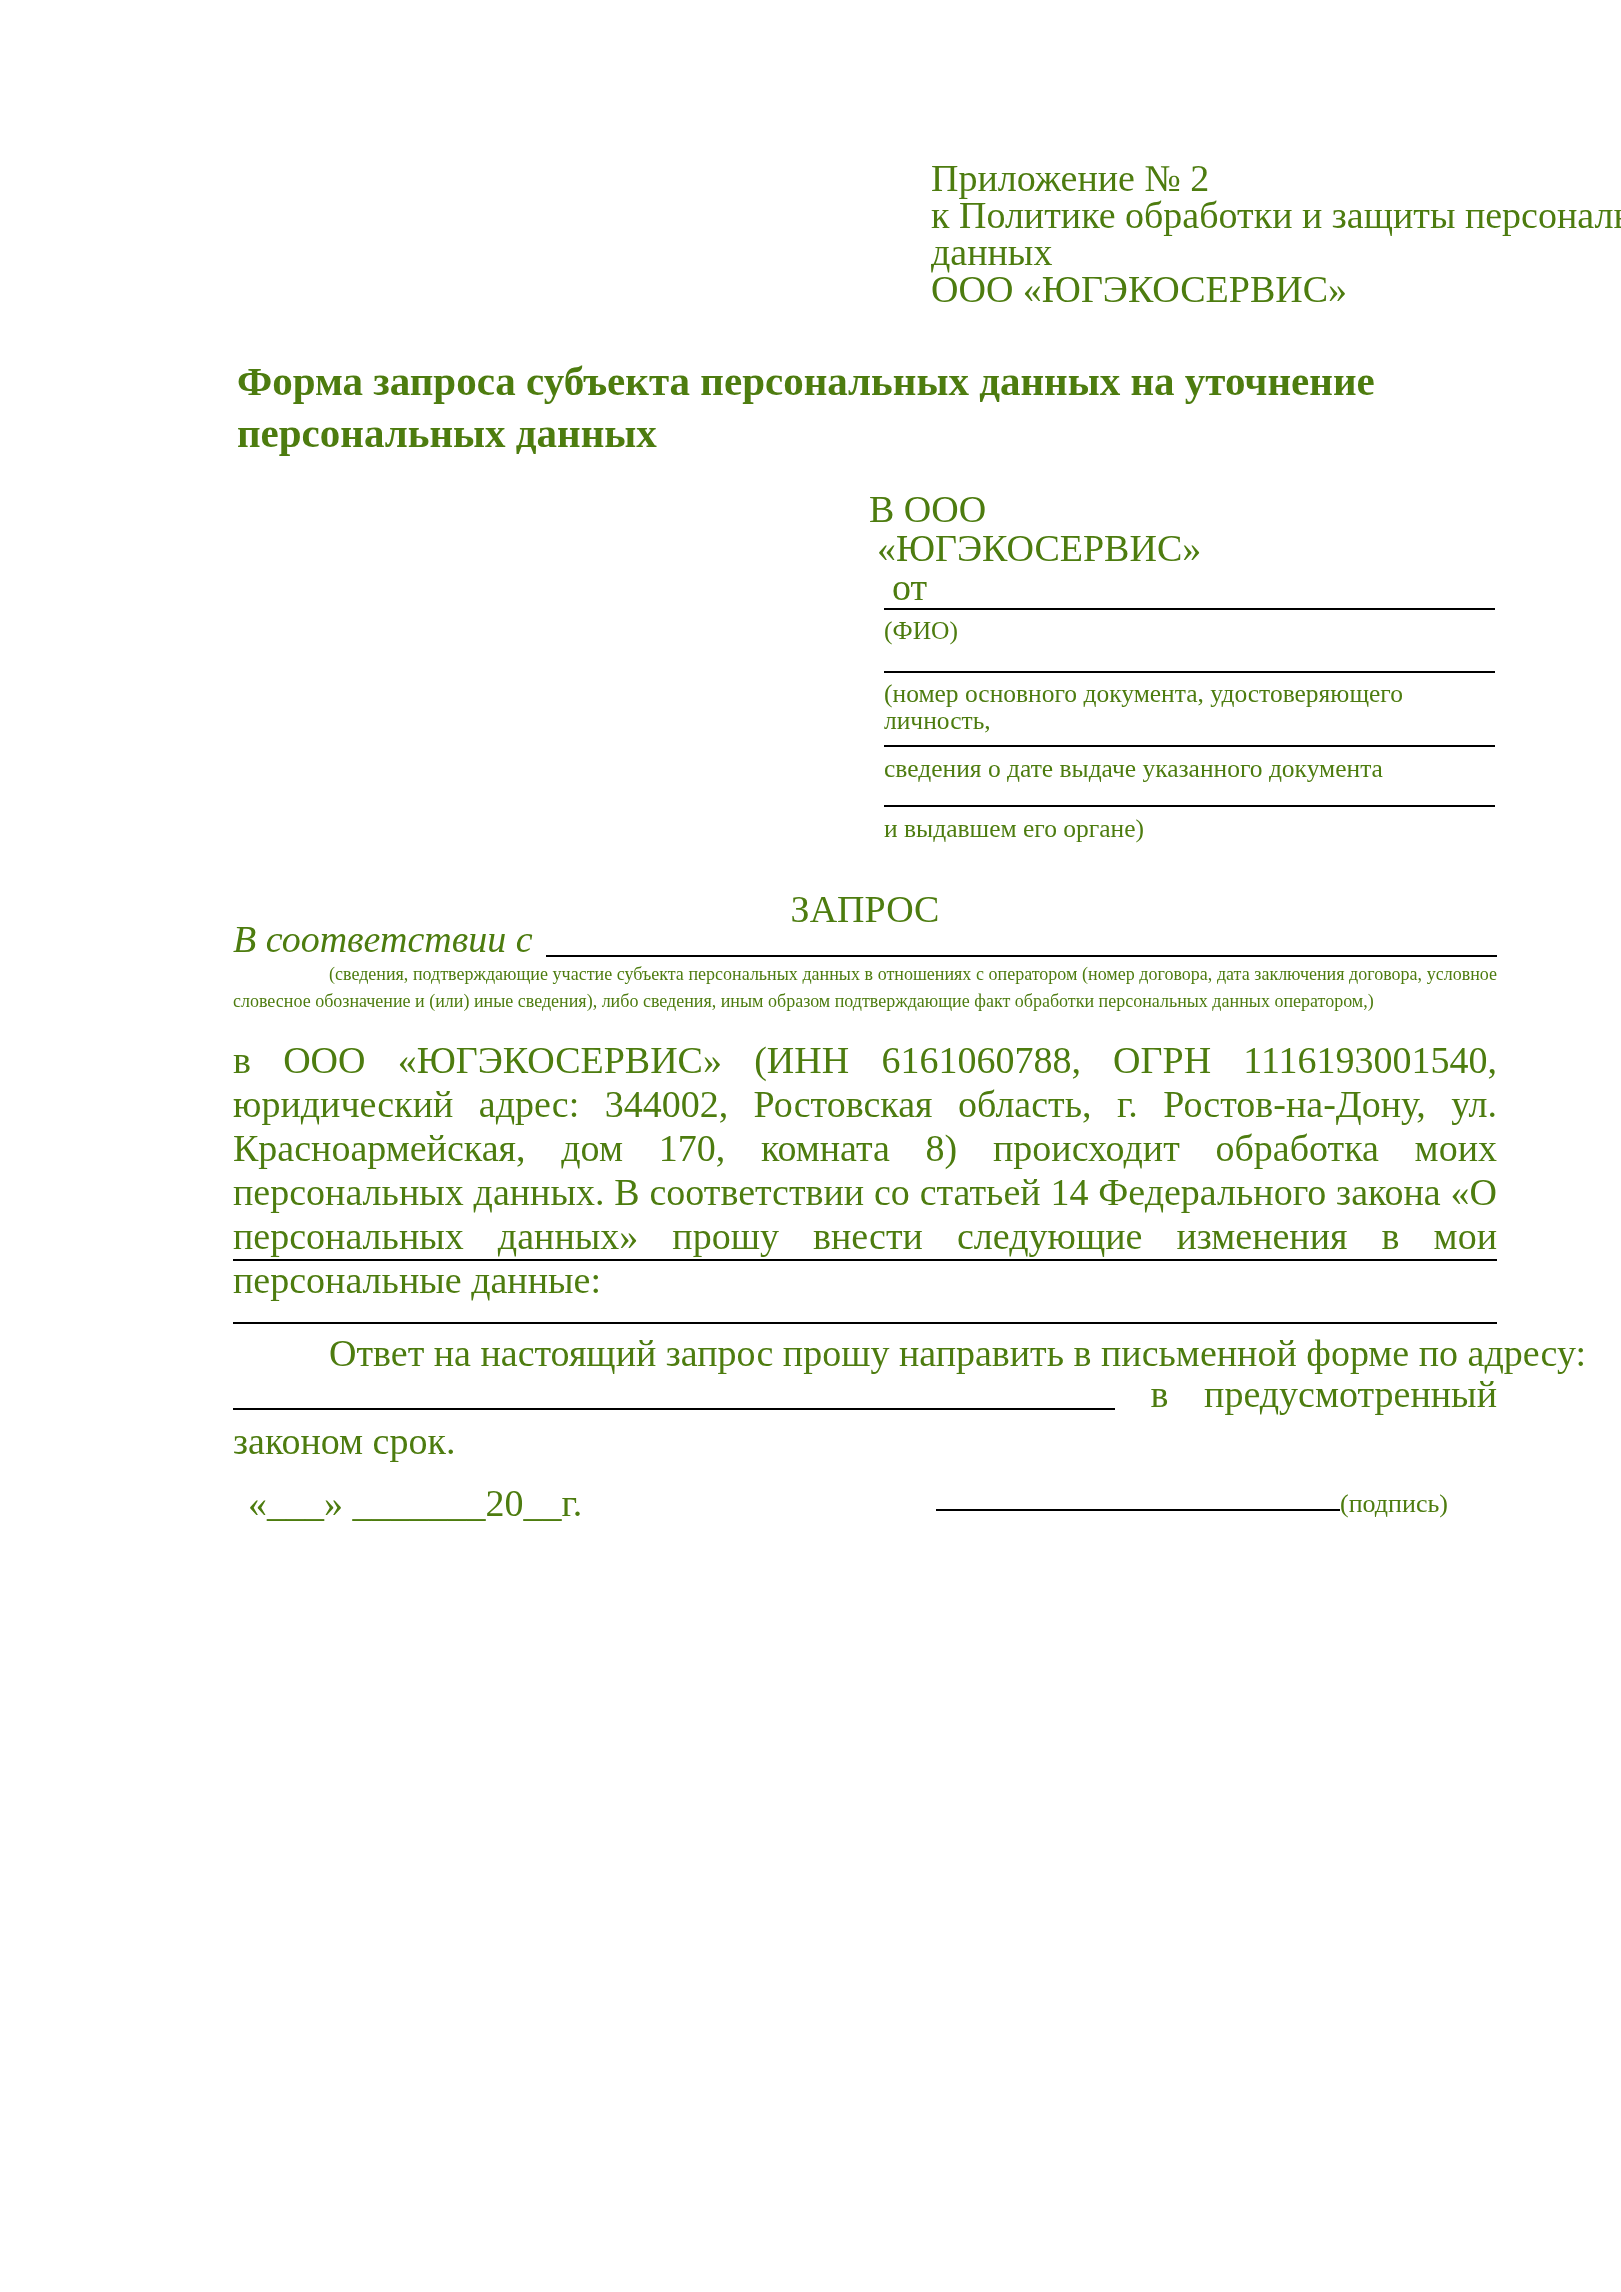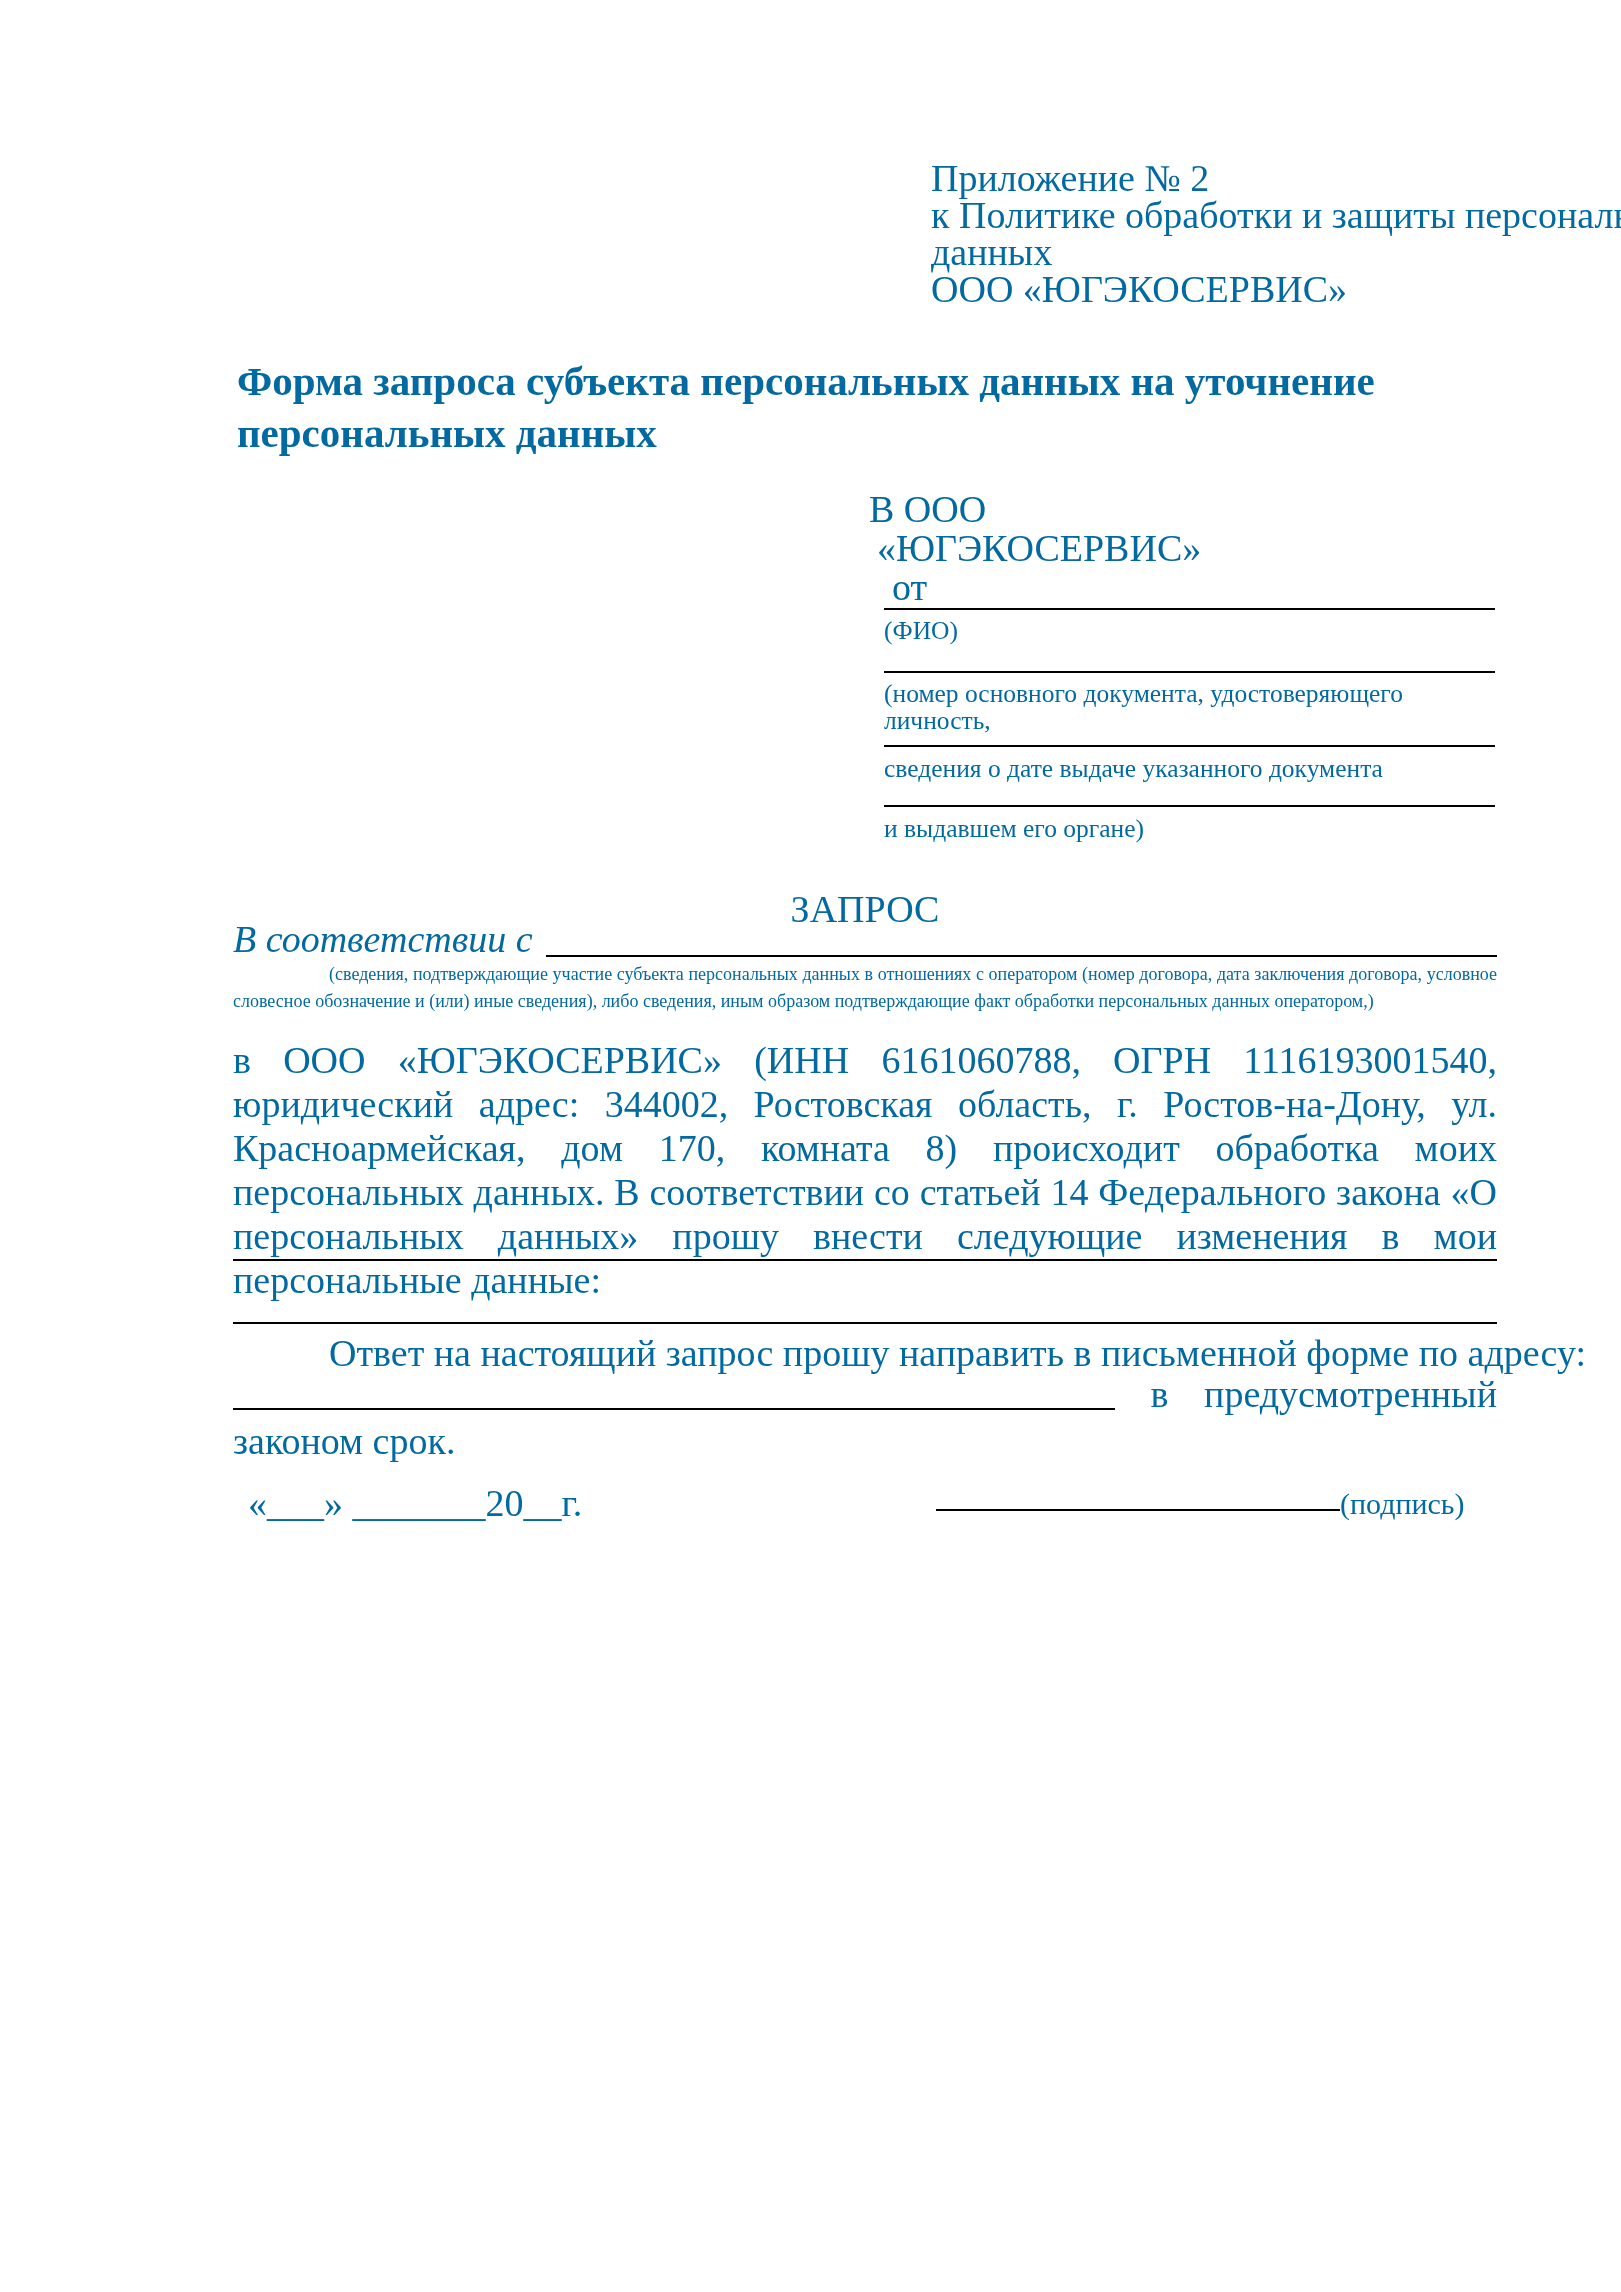--- a/index.html
+++ b/index.html
@@ -5,21 +5,21 @@
   html, body {
     margin: 0;
     padding: 0;
     background: #ffffff;
   }
   .page {
     position: relative;
     width: 1621px;
     height: 2293px;
     background: #ffffff;
-    color: #0369a1;
+    color: #4d7c0f;
     font-family: "Liberation Serif", "DejaVu Serif", serif;
     overflow: hidden;
   }
   .abs { position: absolute; }
 
   .appendix-block {
     left: 931px;
     top: 160px;
     width: 608px;
     font-size: 38px;
@@ -145,21 +145,21 @@
   .signature-underline {
     left: 936px;
     top: 1509px;
     width: 404px;
     height: 0;
     border-bottom: 2.9px solid #000;
   }
   .signature-caption {
     left: 1340px;
     top: 1483px;
-    font-size: 30px;
+    font-size: 26px;
     line-height: 41px;
     white-space: nowrap;
   }
 </style>
 </head>
 <body>
 
 <div class="page">
 
   <div class="abs appendix-block">

